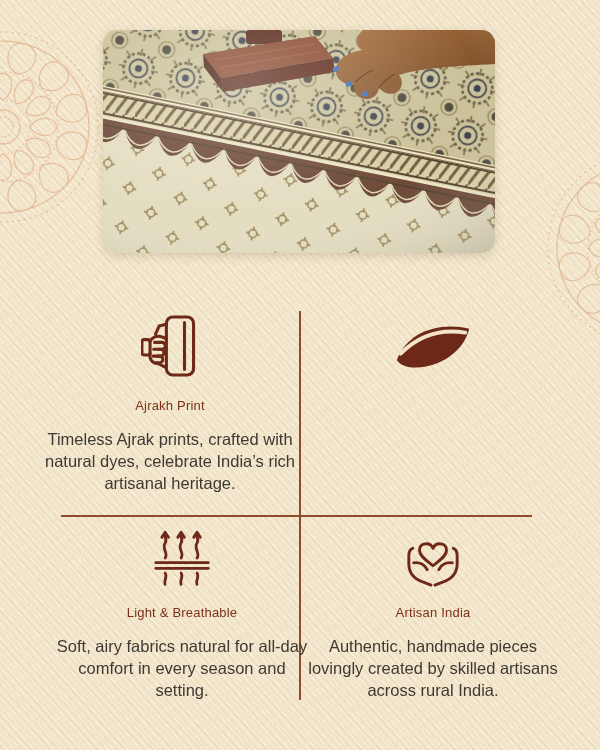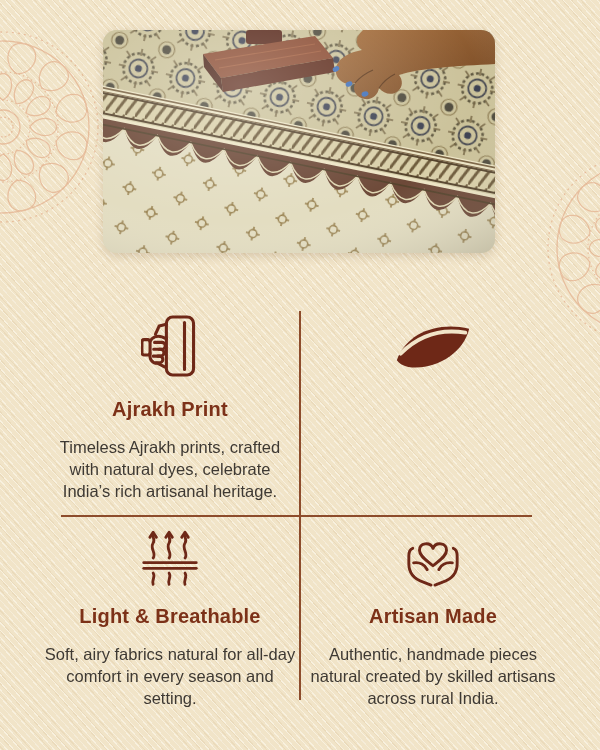--- a/index.html
+++ b/index.html
@@ -23,26 +23,26 @@
     box-shadow:0 3px 10px rgba(90,60,30,.18);
   }
   .hero svg{display:block;width:100%;height:100%;}
 
   .v-divider{position:absolute;left:299px;top:311px;width:2px;height:389px;background:#8d4c2c;}
   .h-divider{position:absolute;left:61px;top:515px;width:471px;height:2px;background:#8d4c2c;}
 
   .cell{position:absolute;width:264px;text-align:center;}
   #cell-tl{left:38px;top:312px;}
   #cell-tr{left:301px;top:312px;}
-  #cell-bl{left:38px;top:527px;}
+  #cell-bl{left:50px;top:527px;}
   #cell-br{left:301px;top:527px;}
   .icon-box{display:flex;justify-content:center;align-items:center;}
   .row1 .icon-box{height:68px;margin-bottom:18px;}
   .row2 .icon-box{height:62px;margin-bottom:8px;}
-  .feature-title{margin:16px;font-size:20px;font-weight:bold;color:#7c3118;letter-spacing:.2px;}
+  .feature-title{margin:16px;font-size:13px;font-weight:normal;color:#7c3118;letter-spacing:.2px;}
   .feature-desc{margin:12px auto 0;width:252px;font-size:16.5px;line-height:1.32;color:#3e3933;}
 </style>
 </head>
 <body>
 
 <svg width="0" height="0" style="position:absolute" aria-hidden="true">
   <defs>
     <path id="pA" d="M0,-27 C7,-31 11,-41 7,-49 C3,-55 -3,-55 -7,-49 C-11,-41 -7,-31 0,-27 Z"></path>
     <path id="pB" d="M0,-55 C11,-58 17,-70 12,-80 C7,-88 -7,-88 -12,-80 C-17,-70 -11,-58 0,-55 Z"></path>
     <g id="mandala-sym" fill="none" stroke="#dfa07b" stroke-width="1.3">
@@ -186,21 +186,21 @@
         <rect x="1" y="29" width="9" height="17" rx="2.5"></rect>
         <path d="M10,31 c2,-5 8,-7 13,-5 l5,2"></path>
         <path d="M15,32 h8 a3.8,3.8 0 1 1 0,7.6 h-3"></path>
         <path d="M14,39.6 h7.5 a3.8,3.8 0 1 1 0,7.6 h-3"></path>
         <path d="M13.5,47.2 h7 a3.6,3.6 0 1 1 0,7.2 h-4"></path>
         <path d="M10,44 c-1,6 2,11 8,11 l8,4"></path>
       </g>
     </svg>
   </div>
   <h3 class="feature-title">Ajrakh Print</h3>
-  <p class="feature-desc">Timeless Ajrakh prints, crafted with natural dyes, celebrate India’s rich artisanal heritage.</p>
+  <p class="feature-desc">Timeless Ajrak prints, crafted with natural dyes, celebrate India’s rich artisanal heritage.</p>
 </div>
 
 <div class="cell row1" id="cell-tr">
   <div class="icon-box">
     <svg width="80" height="54" viewBox="0 0 84 56">
       <path d="M4,43 C14,14 48,2 80,10 C74,36 44,54 16,50 C10,49 6,46 4,43 Z" fill="#6e2817"></path>
       <path d="M8,36 C28,16 52,10 76,14" stroke="#f1e4c8" stroke-width="4" fill="none" stroke-linecap="round"></path>
     </svg>
   </div>
 </div>
@@ -232,15 +232,15 @@
     <svg width="62" height="58" viewBox="0 0 64 60">
       <g stroke="#6e2817" stroke-width="3" fill="none" stroke-linecap="round" stroke-linejoin="round">
         <path d="M32,20 c-3,-7 -14,-6 -14,2 c0,6 7,10 14,16 c7,-6 14,-10 14,-16 c0,-8 -11,-9 -14,-2 z"></path>
         <path d="M11,20 c-3,1 -4,4 -4,8 l0,8 c0,10 6,16 15,19 l8,3"></path>
         <path d="M53,20 c3,1 4,4 4,8 l0,8 c0,10 -6,16 -15,19 l-8,3"></path>
         <path d="M12,35 c6,-1 12,2 14,7"></path>
         <path d="M52,35 c-6,-1 -12,2 -14,7"></path>
       </g>
     </svg>
   </div>
-  <h3 class="feature-title">Artisan Made</h3>
-  <p class="feature-desc">Authentic, handmade pieces natural created by skilled artisans across rural India.</p>
+  <h3 class="feature-title">Artisan India</h3>
+  <p class="feature-desc">Authentic, handmade pieces lovingly created by skilled artisans across rural India.</p>
 </div>
 
 </body></html>

